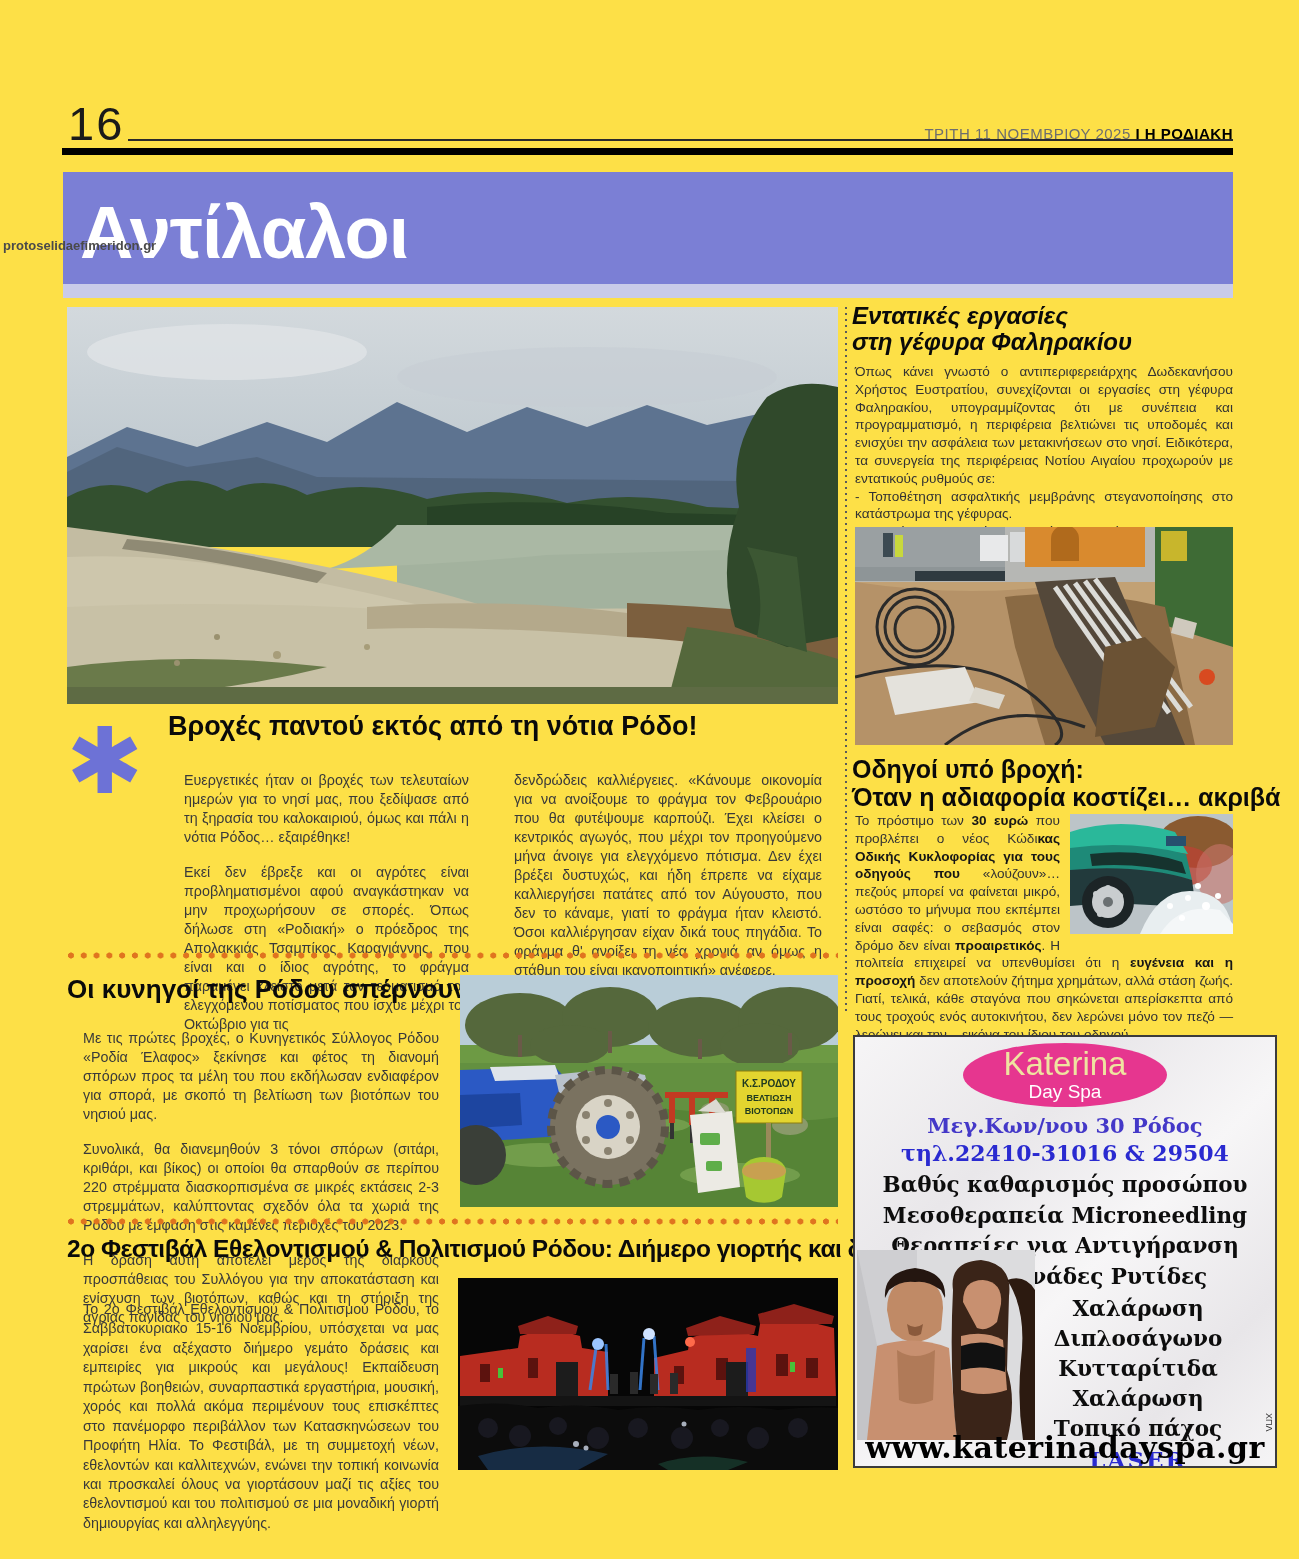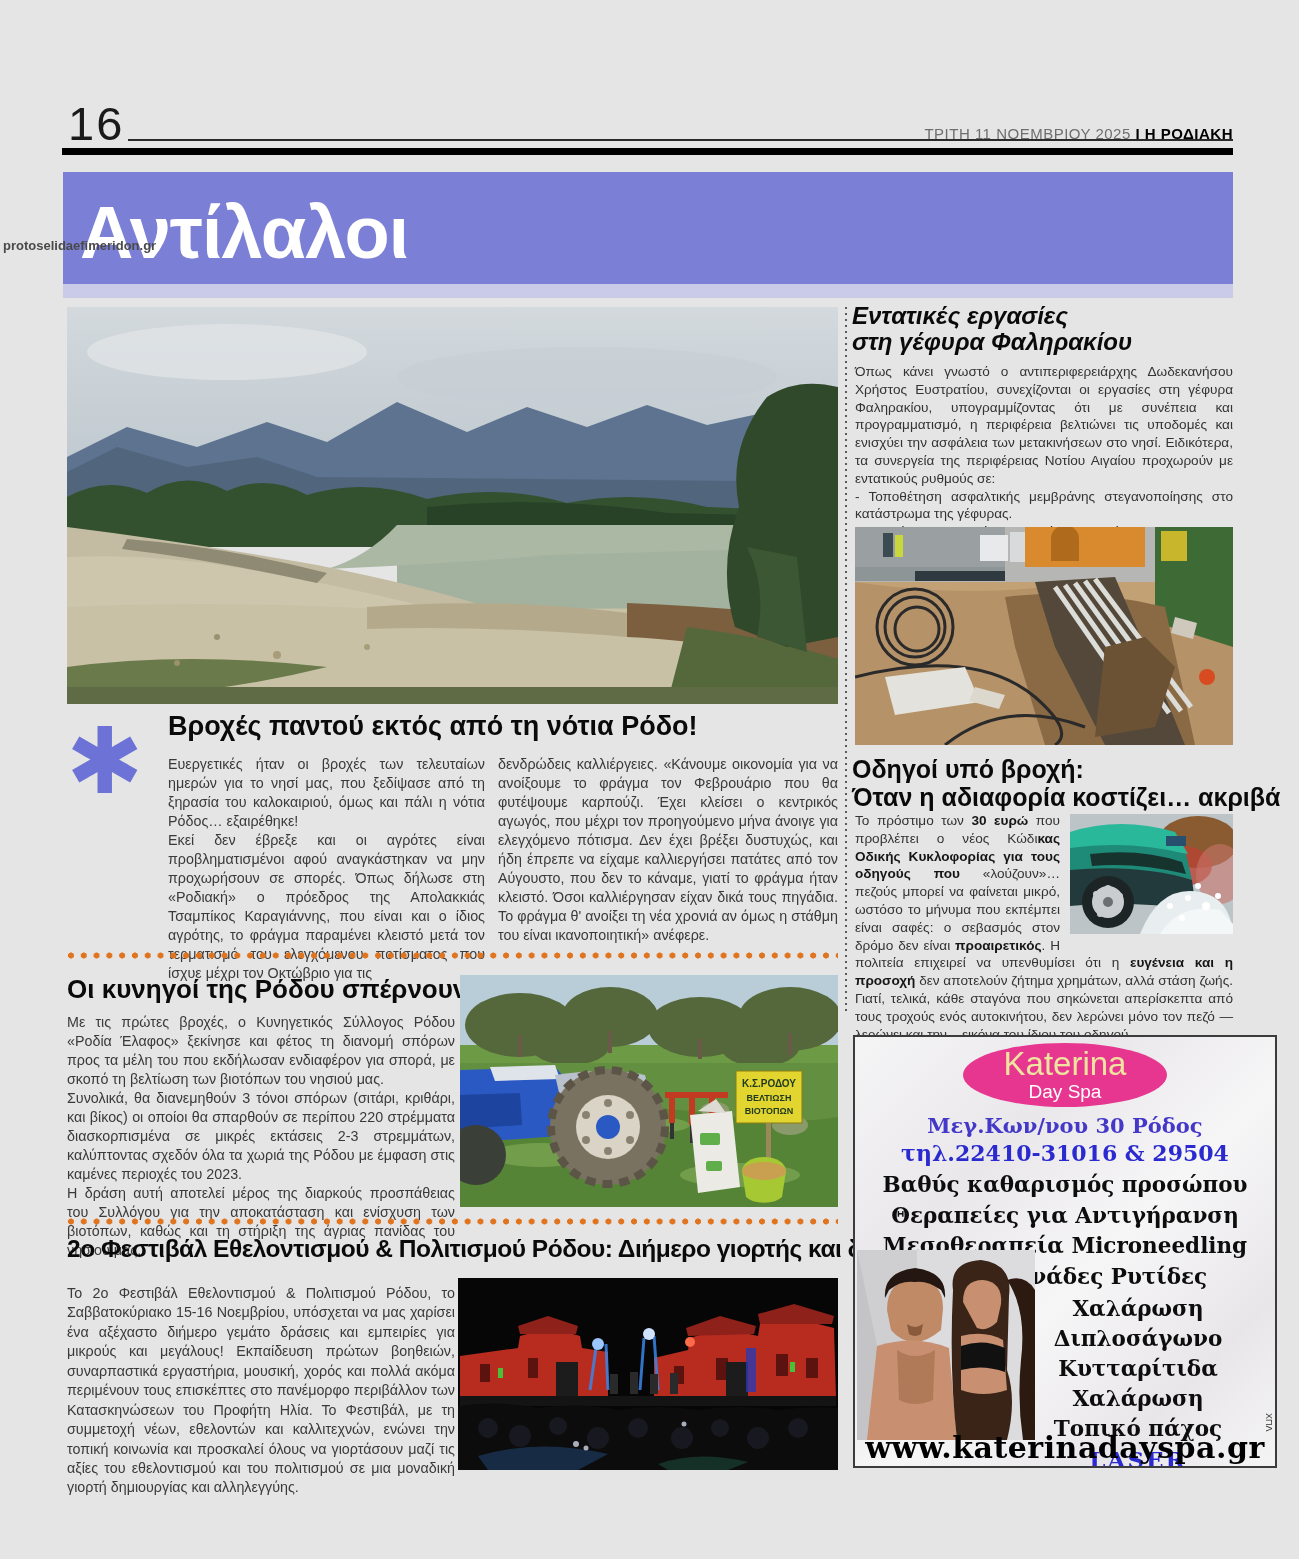--- a/index.html
+++ b/index.html
@@ -1,16 +1,16 @@
 <!DOCTYPE html>
 <html lang="el"><head>
 <meta charset="utf-8">
 <style>
   html,body{margin:0;padding:0;background:#ffffff;}
-  #page{position:relative;width:1299px;height:1559px;background:#e5e5e5;overflow:hidden;
+  #page{position:relative;width:1299px;height:1559px;background:#fde047;overflow:hidden;
         font-family:"Liberation Sans",sans-serif;color:#222;}
 
   
   .page-num{position:absolute;left:68px;top:96px;font-size:47px;font-weight:400;letter-spacing:2px;color:#1a1a1a;}
   .head-rule{position:absolute;left:128px;top:139px;width:1105px;height:2px;background:#2a2a2a;}
   .head-bar{position:absolute;left:62px;top:148px;width:1171px;height:7px;background:#000;}
   .head-date{position:absolute;right:66px;top:119px;font-size:15px;color:#6e6e6e;letter-spacing:.5px;white-space:nowrap;margin-top:6px;}
   .head-date .brand{font-weight:bold;color:#000;}
 
   
@@ -25,21 +25,21 @@
   
   .dotsep{position:absolute;height:9px;
     background-image:radial-gradient(circle at 4px 4.5px,#e0741f 2.8px,rgba(0,0,0,0) 3.3px);
     background-size:12.8px 9px;background-repeat:repeat-x;}
   .vdots{position:absolute;width:2px;
     background-image:repeating-linear-gradient(to bottom,#5a5a5a 0 2px,rgba(0,0,0,0) 2px 6px);}
 
   
   .h-main{position:absolute;font-weight:bold;color:#0a0a0a;line-height:1.1;}
   .body-txt{position:absolute;font-size:14.3px;line-height:1.33;color:#3a3a3a;text-align:justify;}
-  .body-txt p{margin:0;}
+  .body-txt p{margin:16px;}
   .asterisk{position:absolute;left:66px;top:716px;font-size:92px;color:#6d72d6;
             font-family:"DejaVu Sans",sans-serif;line-height:1;}
   .rcol-txt{font-size:13.6px;line-height:1.31;color:#333;text-align:justify;}
   .rcol-txt p{margin:0;}
   .b{font-weight:bold;color:#161616;}
   .sig{display:block;text-align:right;font-weight:bold;color:#111;margin-top:2px;}
   .car-wrap{float:right;margin:2px 0 4px 10px;}
 
   
   .ad{position:absolute;left:853px;top:1035px;width:424px;height:433px;border:2px solid #3c3c3c;
@@ -372,22 +372,22 @@
 
   <div class="ad">
     <div class="ad-oval">
       <span class="k">Katerina</span>
       <span class="ds">Day Spa</span>
     </div>
     <div class="ad-addr">Μεγ.Κων/νου 30 Ρόδος</div>
     <div class="ad-phone">τηλ.22410-31016 &amp; 29504</div>
     <div class="ad-lines">
       <div>Βαθύς καθαρισμός προσώπου</div>
+      <div>Μεσοθεραπεία Microneedling</div>
       <div>Θεραπείες για Αντιγήρανση</div>
-      <div>Μεσοθεραπεία Microneedling</div>
       <div>Ακμή   Πανάδες   Ρυτίδες</div>
     </div>
 
     <svg class="ad-photo" width="178" height="190" viewBox="0 0 178 190">
       <rect width="178" height="190" fill="#dcdcde"></rect>
       <rect width="60" height="190" fill="#cfcfd2"></rect>
       <path d="M0 0 L40 190 0 190Z" fill="#bcbcc0" opacity=".6"></path>
 
       <path d="M30 60 Q30 30 58 28 Q86 30 86 58 L84 80 Q70 92 58 92 Q44 92 34 80Z" fill="#c08a66"></path>
       <path d="M28 48 Q26 22 58 18 Q90 22 88 48 L84 40 Q70 30 58 32 Q44 30 32 40Z" fill="#241610"></path>

